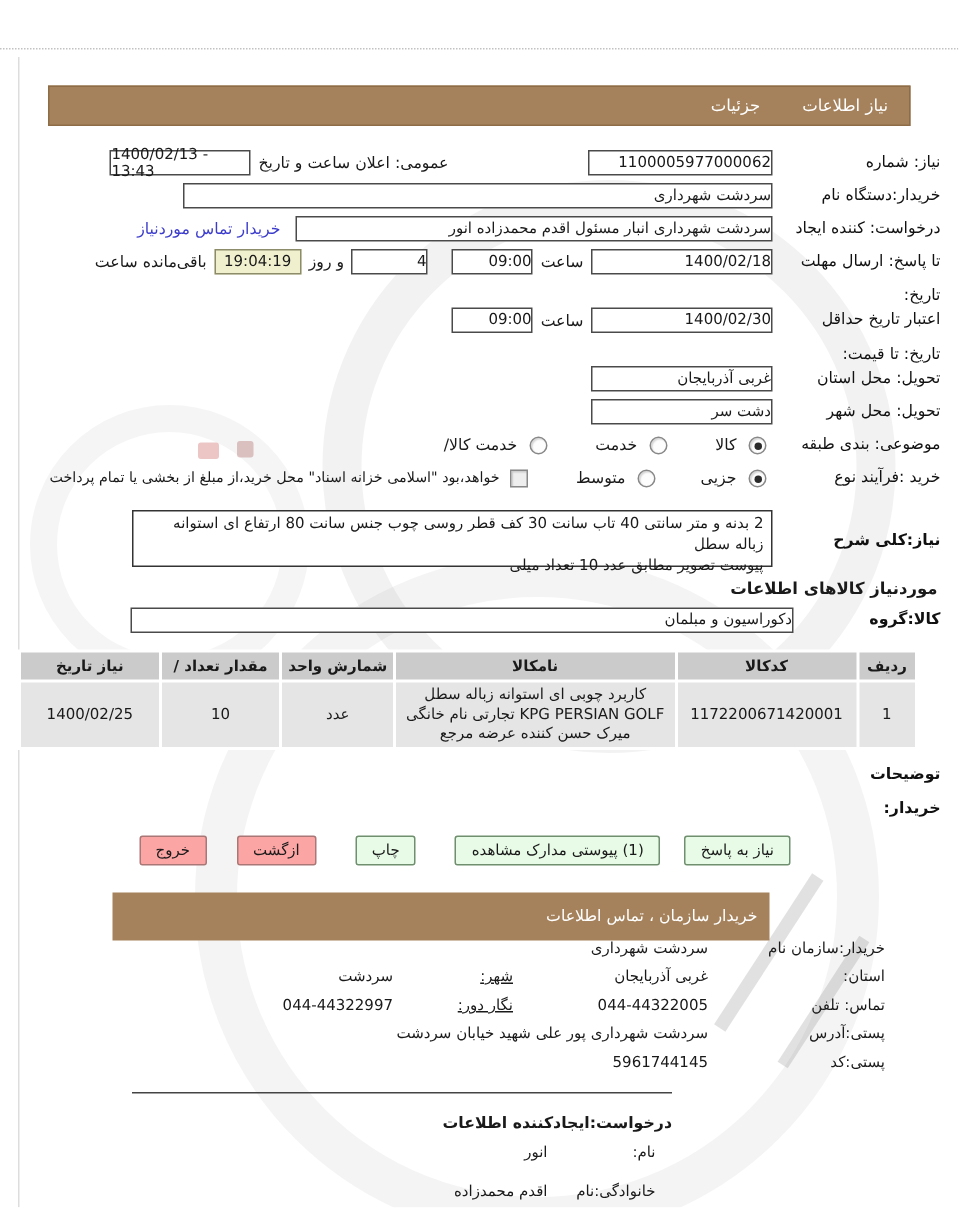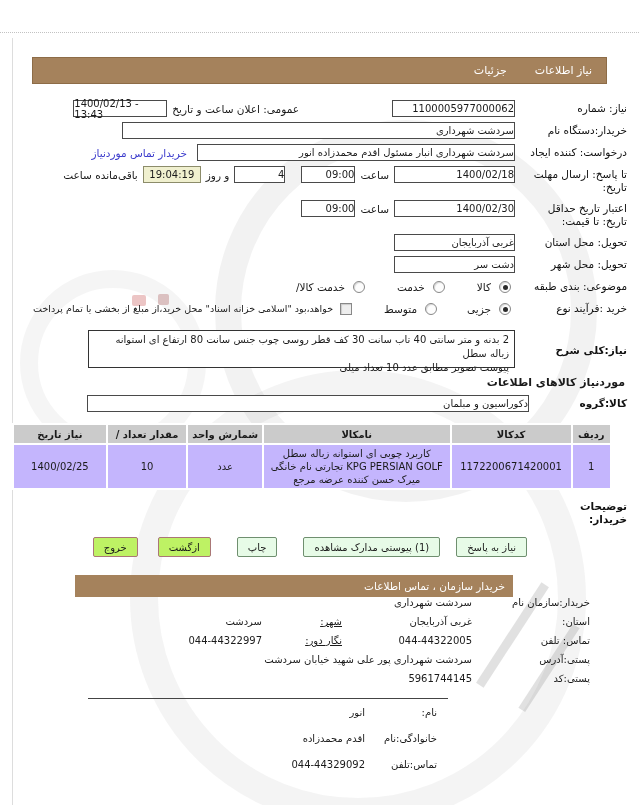--- a/index.html
+++ b/index.html
@@ -20,50 +20,50 @@
   .wmdot2{left:158px;top:294px;width:11px;height:11px;background:rgba(150,55,55,0.28);}
   .content{position:relative;z-index:1;}
   
   .tabbar{position:absolute;left:32px;top:57px;width:575px;height:27px;background:#a5825c;
           display:flex;align-items:center;padding:0;box-sizing:border-box;border:1px solid #8d6c47;}
   .tab{color:#fff;font-size:11px;padding:0 14px;cursor:default;}
   
   .form{position:absolute;right:12px;left:12px;top:100px;}
   .frow{display:flex;align-items:flex-start;margin-bottom:2px;min-height:20px;font-size:10.5px;}
   .flabel{width:112px;flex-shrink:0;padding-top:2px;color:#111;}
-  .flabel .l2{margin-top:1px;}
+  .flabel .l2{margin-top:11px;}
   .ibox{border:1px solid #4a4a4a;background:#fff;height:15px;font-size:10px;padding:0 0;
         display:flex;align-items:center;box-sizing:content-box;}
   .ltr{direction:ltr;unicode-bidi:isolate;justify-content:flex-end;}
   .sp{flex-shrink:0;}
   .inl{padding-top:3px;margin:0 5px;flex-shrink:0;}
   .hl{background:#f0f0cf;border:1px solid #8c8c6a;justify-content:center;}
   .radio{width:10px;height:10px;border:1px solid #888;border-radius:50%;background:#fdfdfd;
          margin:3px 4px 0 3px;flex-shrink:0;position:relative;box-shadow:inset 1px 1px 1px rgba(0,0,0,0.15);}
   .radio.sel::after{content:"";position:absolute;left:2.5px;top:2.5px;width:5px;height:5px;
          border-radius:50%;background:#2a2a2a;}
   .chk{width:10px;height:10px;border:1px solid #888;background:#eee;margin:3px 6px 0 5px;flex-shrink:0;
          box-shadow:inset 1px 1px 1px rgba(0,0,0,0.15);}
   .tarea{border:1px solid #333;background:#fff;padding:2px 5px;font-size:10px;line-height:14px;}
   .bold{font-weight:bold;}
   .heading{font-weight:bold;font-size:11px;margin:8px 2px 6px 0;}
   .link{color:#3c3ccc;font-size:10.5px;padding-top:3px;margin-right:10px;cursor:pointer;}
   
   .gtable{margin:8px 15px 0 0;border-collapse:separate;border-spacing:2px;background:#fff;}
   .gtable th{background:#cbcbcb;font-size:10px;font-weight:bold;height:18px;padding:0 2px;}
-  .gtable td{background:#c4b5fd;font-size:10px;text-align:center;padding:2px;vertical-align:middle;}
+  .gtable td{background:#e5e5e5;font-size:10px;text-align:center;padding:2px;vertical-align:middle;}
   .gtable .namecell div{line-height:13px;}
   
   .btnrow{display:flex;margin:12px 100px 0 0;align-items:center;}
   .btn{height:18px;border-radius:2px;font-size:10px;display:flex;align-items:center;
        padding:0 10px;cursor:pointer;white-space:nowrap;}
   .btn.green{background:#e7fbe7;border:1px solid #6f8f6f;}
-  .btn.pink{background:#bef264;border:1px solid #aa7777;}
-  
-  .bar2{margin:18px 114px 0 0;width:438px;height:22px;background:#a5825c;color:#fff;
+  .btn.pink{background:#fca5a5;border:1px solid #aa7777;}
+  
+  .bar2{margin:18px 114px 0 0;width:438px;height:32px;background:#a5825c;color:#fff;
         font-size:10.5px;display:flex;align-items:center;padding:0 8px;box-sizing:border-box;}
   .crow{display:flex;margin:0 37px 0 0;height:19px;font-size:10px;align-items:flex-start;}
   .crow:first-of-type{margin-top:14px;}
   .clabel{width:118px;flex-shrink:0;}
   .cval{width:130px;flex-shrink:0;text-align:right;}
   .clabel2{width:80px;flex-shrink:0;text-decoration:underline;}
   .cval2{width:120px;flex-shrink:0;text-align:right;}
   .cwide{flex:1;text-align:right;}
   .hline{margin:6px 179px 0 0;width:360px;border-top:1px solid #444;}
   .kheading{margin:14px 179px 0 0;font-weight:bold;font-size:10.5px;}
@@ -248,20 +248,21 @@
         <div class="clabel">پستی:آدرس</div>
         <div class="cwide">سردشت شهرداری پور علی شهید خیابان سردشت</div>
       </div>
       <div class="crow">
         <div class="clabel">پستی:کد</div>
         <div class="cval ltr">5961744145</div>
       </div>
 
       <div class="hline"></div>
 
+      <div class="kheading">درخواست:ایجادکننده اطلاعات</div>
       <div class="krow">
         <div class="klabel">نام:</div>
         <div class="kval">انور</div>
       </div>
       <div class="krow">
         <div class="klabel">خانوادگی:نام</div>
         <div class="kval">اقدم محمدزاده</div>
       </div>
       <div class="krow">
         <div class="klabel">تماس:تلفن</div>

